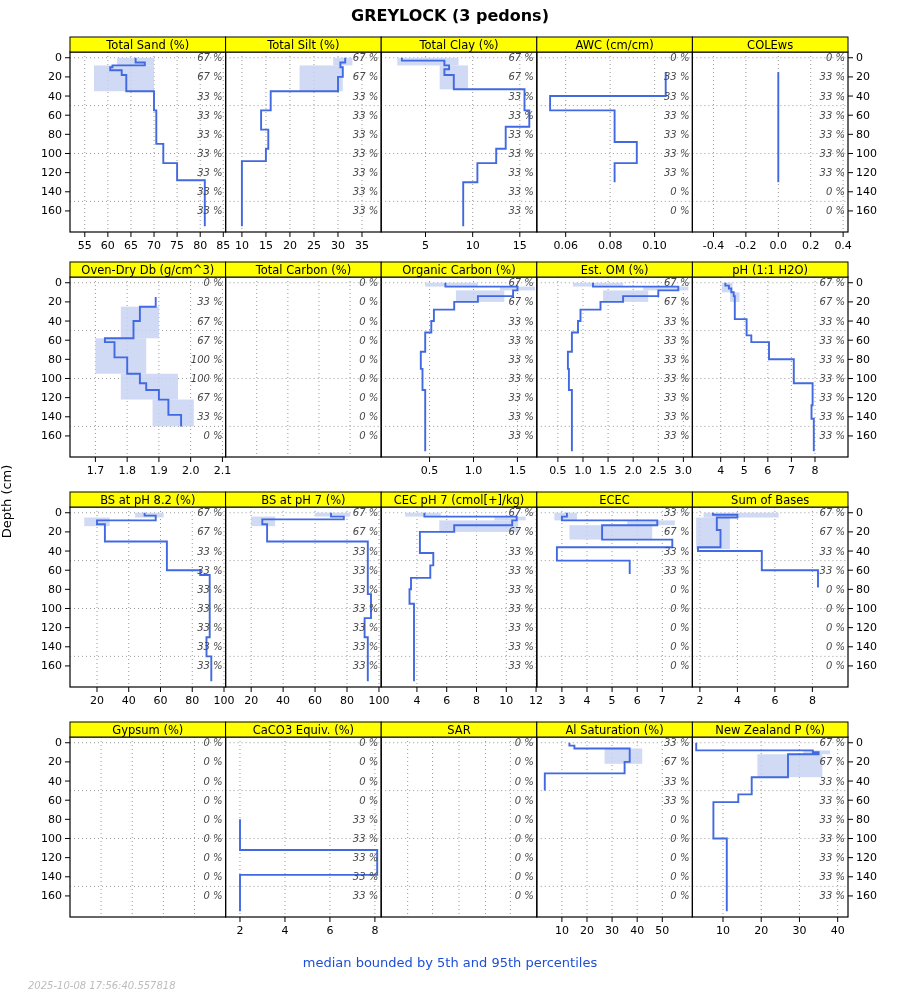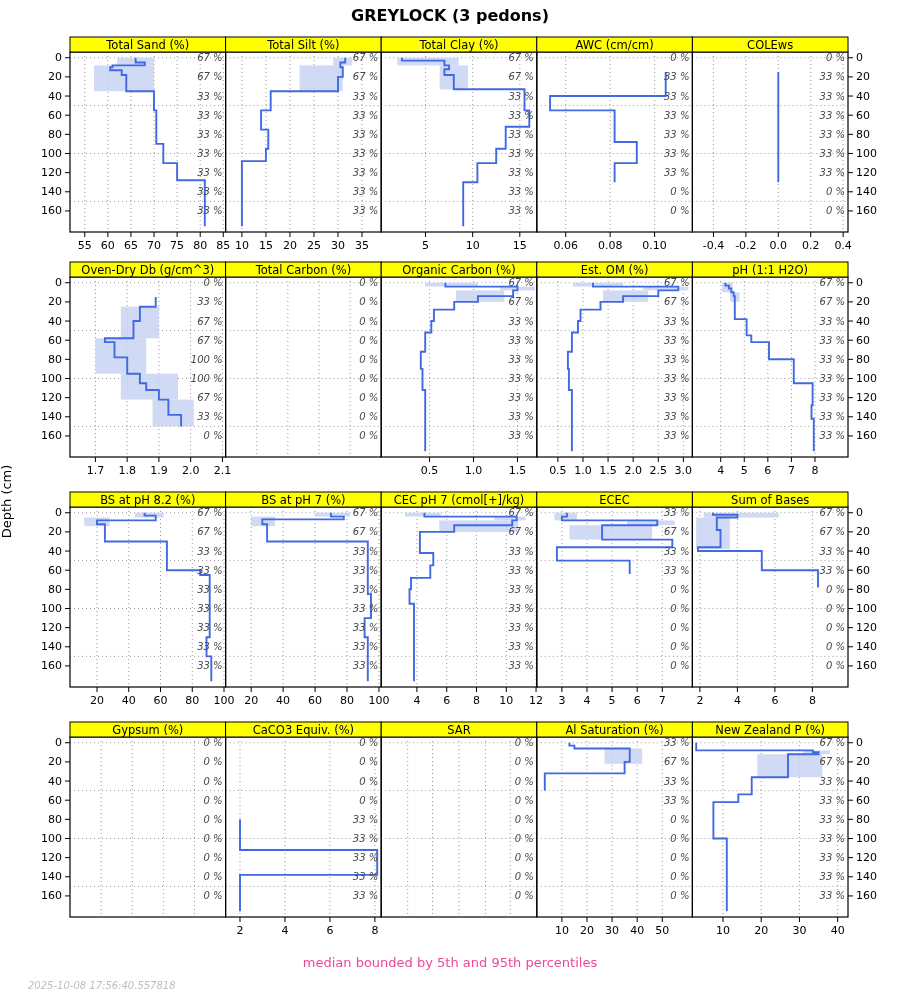--- a/index.html
+++ b/index.html
@@ -3,21 +3,21 @@
 <meta charset="utf-8">
 <style>
   html,body{margin:0;padding:0;background:#fff;}
   .figure{position:relative;width:900px;height:1000px;background:#ffffff;
           font-family:"DejaVu Sans","Liberation Sans",sans-serif;overflow:hidden;}
   .title{position:absolute;top:6px;left:0;width:900px;text-align:center;
          font-size:16px;font-weight:bold;color:#000;}
   .ylabel{position:absolute;left:-64px;top:494px;width:140px;text-align:center;
           transform:rotate(-90deg);transform-origin:center;font-size:13px;color:#000;}
   .caption{position:absolute;top:955px;left:0;width:900px;text-align:center;
-           font-size:13px;color:#ec4899;}
+           font-size:13px;color:#1d4ed8;}
   .timestamp{position:absolute;top:980px;left:28px;font-size:10px;
              font-style:italic;color:#bdbdbd;text-align:right;}
   svg text{font-family:"DejaVu Sans","Liberation Sans",sans-serif;}
 </style>
 </head>
 <body>
 
 <div class="figure">
   <div class="title">GREYLOCK (3 pedons)</div>
   <div class="ylabel">Depth (cm)</div>

